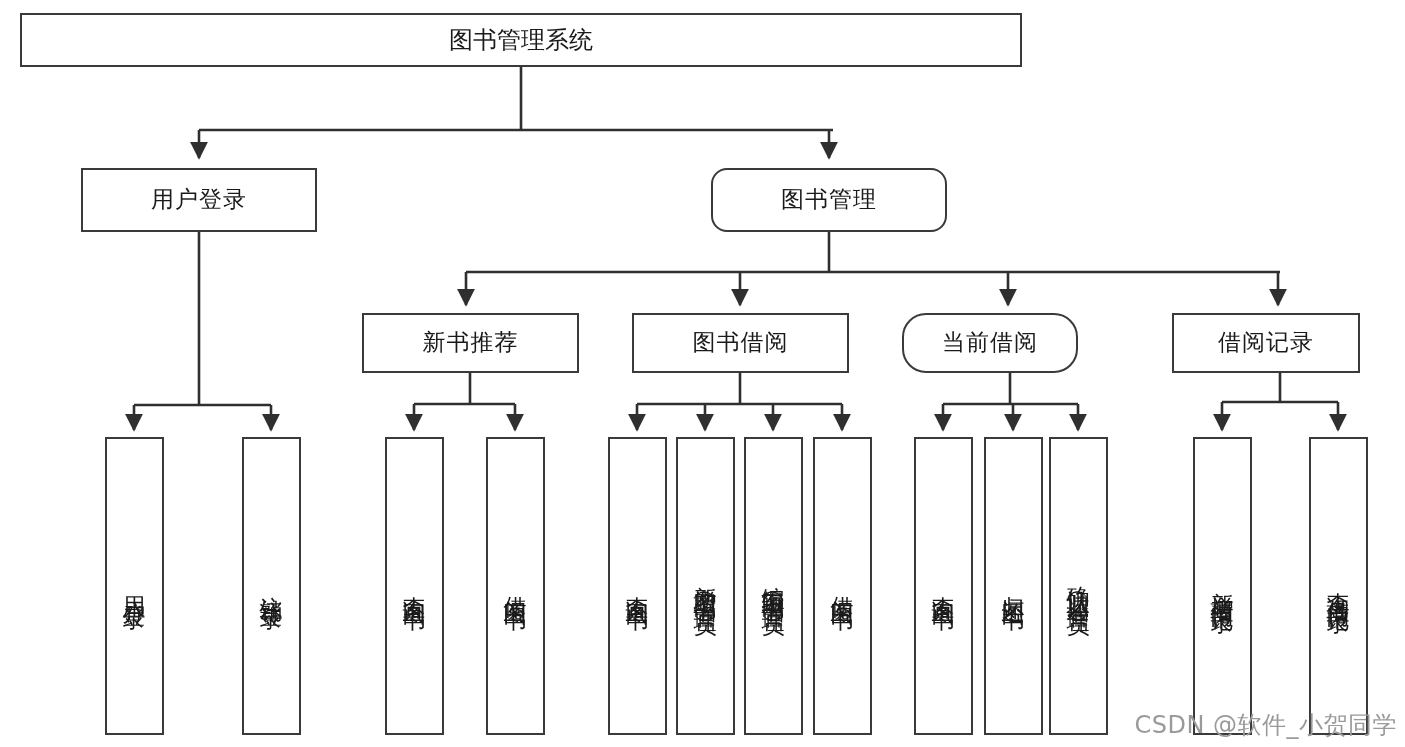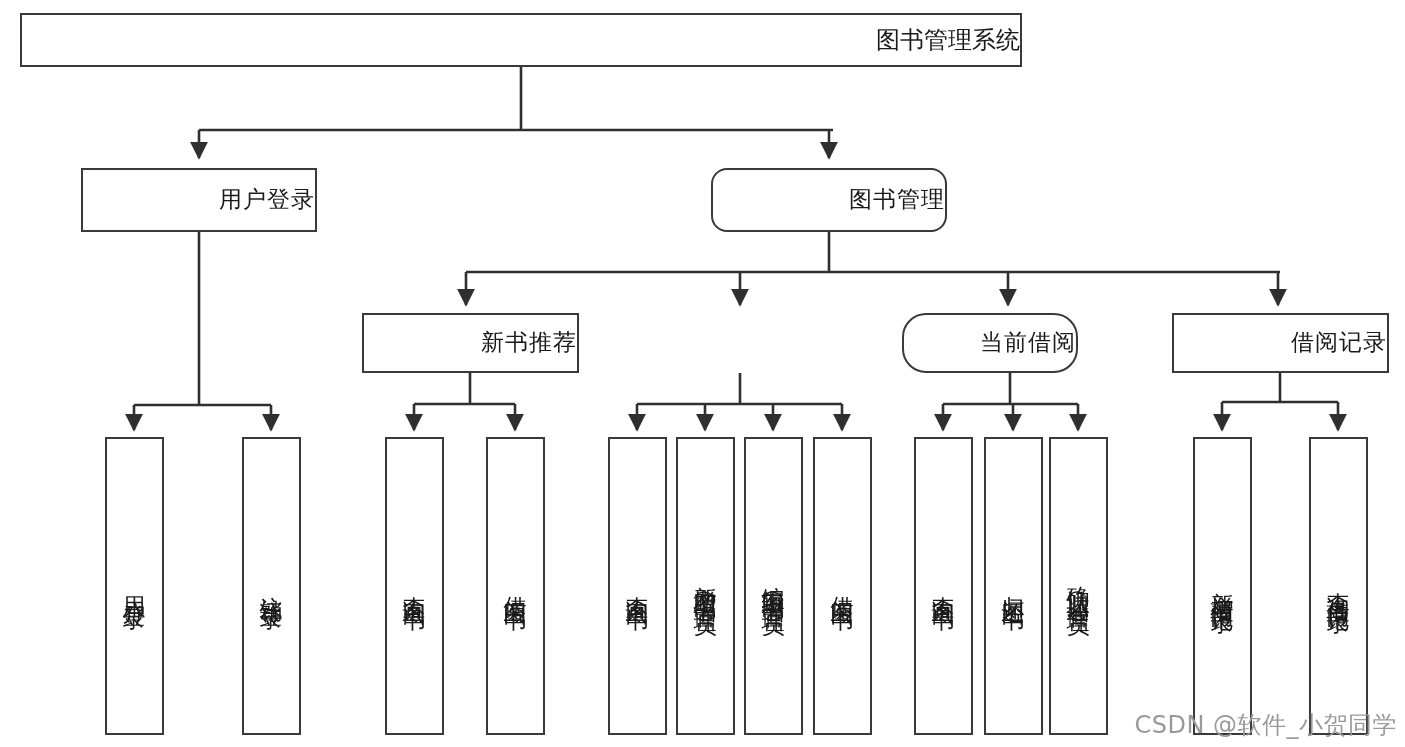--- a/index.html
+++ b/index.html
@@ -15,21 +15,21 @@
     font-family: "DejaVu Sans", "Liberation Sans", sans-serif;
     overflow: hidden;
   }
   .node {
     position: absolute;
     box-sizing: border-box;
     border: 2.5px solid #3a3a3a;
     background: #ffffff;
     display: flex;
     align-items: center;
-    justify-content: flex-end;
+    justify-content: center;
     color: #1a1a1a;
   }
   .node.h {
     font-size: 23px;
     letter-spacing: 1px;
     line-height: 1.2;
   }
   .node.root {
     font-size: 24px;
   }
@@ -127,24 +127,27 @@
   <div class="node h" style="left:81px; top:168px; width:236px; height:64px;">
     <span>用户登录</span>
   </div>
   <div class="node h" style="left:711px; top:168px; width:236px; height:64px;border-radius:16px;">
     <span>图书管理</span>
   </div>
 
   <div class="node h" style="left:362px; top:313px; width:217px; height:60px;">
     <span>新书推荐</span>
   </div>
+  <div class="node h" style="left:632px; top:313px; width:217px; height:60px;">
+    <span>图书借阅</span>
+  </div>
   <div class="node h" style="left:902px; top:313px; width:176px; height:60px;border-radius:24px;">
     <span>当前借阅</span>
   </div>
-  <div class="node h" style="left:1172px; top:313px; width:217px; height:60px;">
+  <div class="node h" style="left:1172px; top:313px; width:188px; height:60px;">
     <span>借阅记录</span>
   </div>
 
   <div class="node leaf" style="left:105px; top:437px; width:59px; height:298px;">
     <span class="vtext">用户登录</span>
   </div>
   <div class="node leaf" style="left:242px; top:437px; width:59px; height:298px;">
     <span class="vtext">注销登录</span>
   </div>
 

